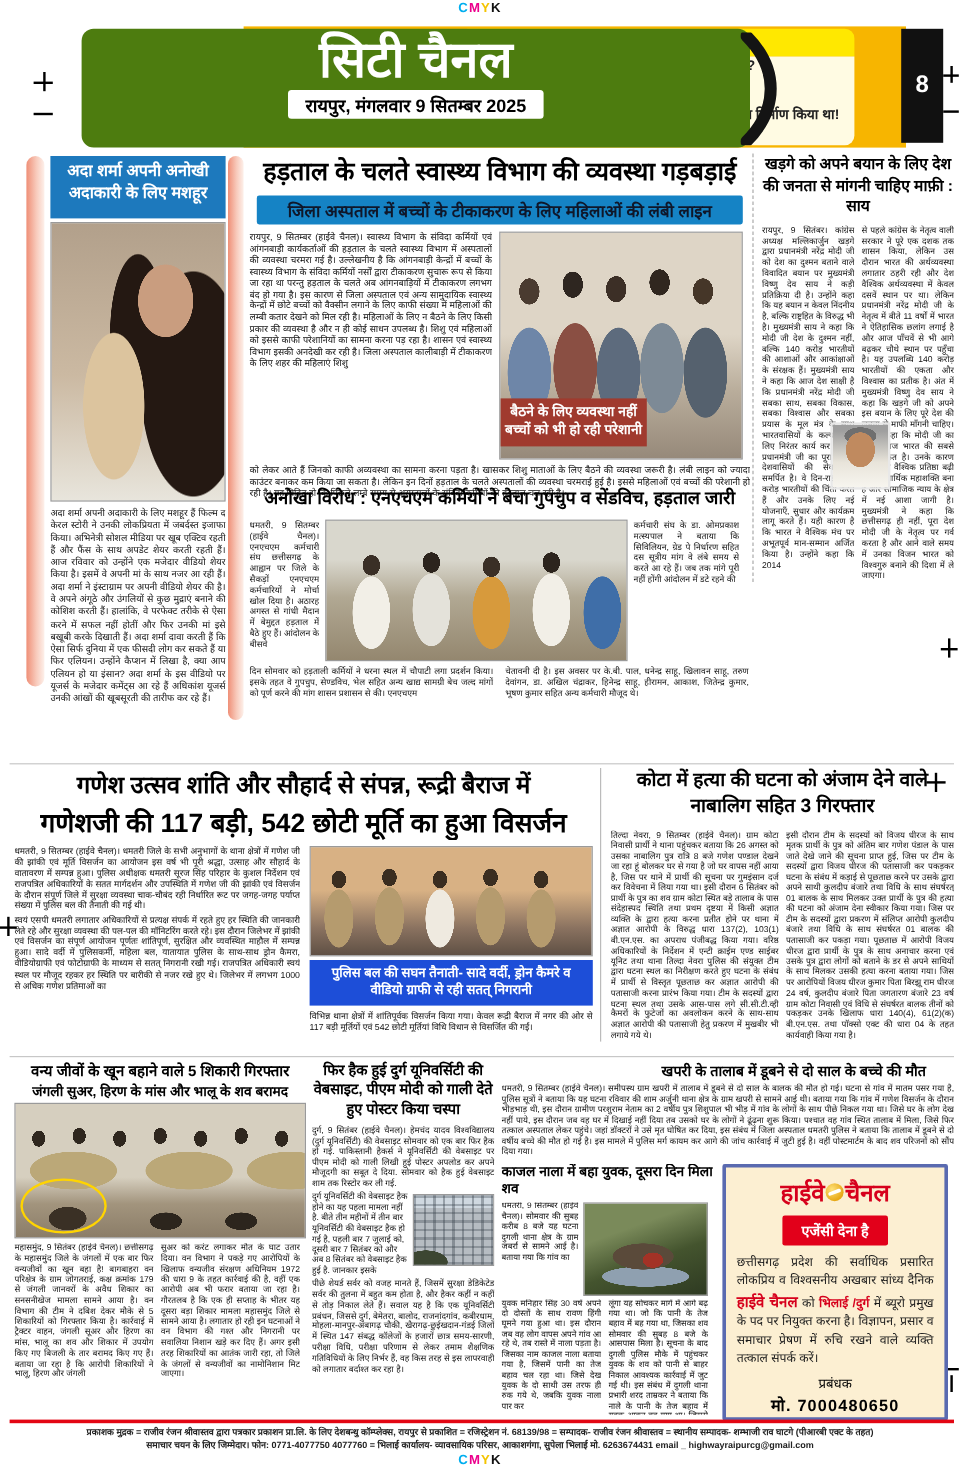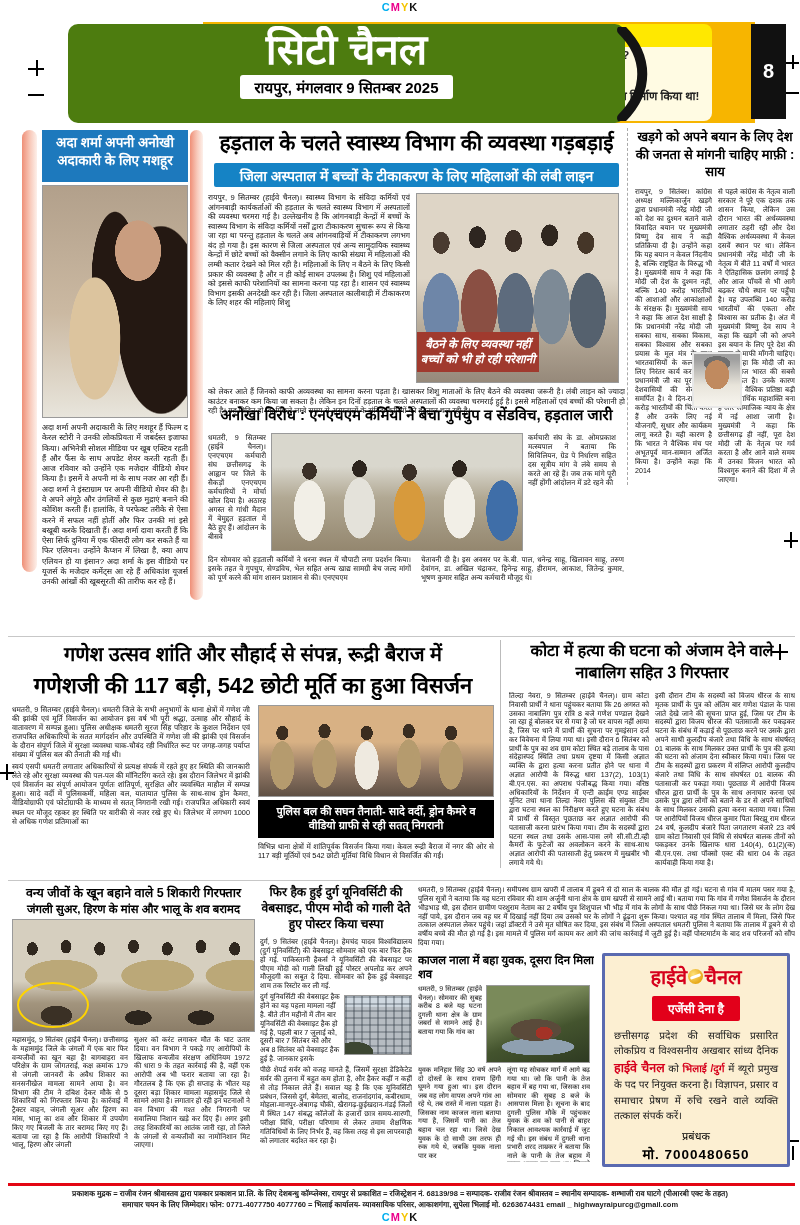--- a/index.html
+++ b/index.html
@@ -46,21 +46,21 @@
     radial-gradient(14px 18px at 12% 26%, #4a3b30 0 60%, rgba(0,0,0,0) 61%),
     radial-gradient(14px 18px at 30% 23%, #2e2620 0 60%, rgba(0,0,0,0) 61%),
     radial-gradient(14px 18px at 48% 25%, #3c2f26 0 60%, rgba(0,0,0,0) 61%),
     radial-gradient(14px 18px at 66% 22%, #30271f 0 60%, rgba(0,0,0,0) 61%),
     radial-gradient(14px 18px at 84% 26%, #453628 0 60%, rgba(0,0,0,0) 61%),
     radial-gradient(30px 62px at 12% 62%, #6e86a8 0 60%, rgba(0,0,0,0) 61%),
     radial-gradient(30px 62px at 31% 60%, #8a4f43 0 60%, rgba(0,0,0,0) 61%),
     radial-gradient(30px 62px at 49% 62%, #5d6b7d 0 60%, rgba(0,0,0,0) 61%),
     radial-gradient(30px 62px at 67% 60%, #7d8a96 0 60%, rgba(0,0,0,0) 61%),
     radial-gradient(30px 62px at 85% 62%, #55616e 0 60%, rgba(0,0,0,0) 61%),
-    linear-gradient(180deg,#ded5c6 0 45%,#b9ad9b 70%,#96897a 100%); font-style: italic; }
+    linear-gradient(180deg,#ded5c6 0 45%,#b9ad9b 70%,#96897a 100%); }
   .ph-protest { background:
     radial-gradient(12px 14px at 15% 32%, #3a2f26 0 60%, rgba(0,0,0,0) 61%),
     radial-gradient(12px 14px at 35% 30%, #2c241d 0 60%, rgba(0,0,0,0) 61%),
     radial-gradient(12px 14px at 55% 33%, #3a2f26 0 60%, rgba(0,0,0,0) 61%),
     radial-gradient(12px 14px at 75% 30%, #2c241d 0 60%, rgba(0,0,0,0) 61%),
     radial-gradient(26px 50px at 15% 66%, #f2efe7 0 60%, rgba(0,0,0,0) 61%),
     radial-gradient(26px 50px at 35% 64%, #e4e2da 0 60%, rgba(0,0,0,0) 61%),
     radial-gradient(26px 50px at 55% 66%, #d79a3c 0 60%, rgba(0,0,0,0) 61%),
     radial-gradient(26px 50px at 75% 64%, #f2efe7 0 60%, rgba(0,0,0,0) 61%),
     radial-gradient(26px 50px at 92% 66%, #3f6ea8 0 60%, rgba(0,0,0,0) 61%),
@@ -110,21 +110,21 @@
 
   
   .adah { position:absolute; left:42px; top:130px; width:146px; }
   .adah-head { background:#1d79bd; color:#fff; font-weight:bold; font-size:13.5px; line-height:1.35; text-align:center; padding:4px 2px; height:52px; overflow:hidden; }
   .adah-photo { height:233px; margin-top:3px; }
   .adah-body { margin-top:5px; font-size:7.8px; line-height:1.32; max-height:172px; overflow:hidden; }
 
   
   .strike { position:absolute; left:208px; top:128px; width:417px; }
   .strike-h1 { font-size:21px; font-weight:bold; text-align:center; white-space:nowrap; overflow:hidden; height:32px; color:#000; }
-  .strike-sub { margin:3px 6px 0; background:#1583c5; color:#ffffff; font-weight:bold; font-size:14px; text-align:center; padding:3px 4px; border-radius:2px; height:24px; overflow:hidden; white-space:nowrap; }
+  .strike-sub { margin:3px 6px 0; background:#1583c5; color:#0f172a; font-weight:bold; font-size:14px; text-align:center; padding:3px 4px; border-radius:2px; height:24px; overflow:hidden; white-space:nowrap; }
   .strike-row { display:flex; gap:6px; margin-top:6px; }
   .strike-col { width:202px; font-size:7.6px; line-height:1.26; max-height:232px; overflow:hidden; }
   .strike-photo { width:203px; height:190px; }
   .cap-overlay { position:absolute; left:0; bottom:10px; width:122px; background:#a03a2e; color:#fff; font-weight:bold; font-size:11.5px; line-height:1.3; text-align:center; padding:5px 3px; }
   .strike-body2 { margin-top:4px; font-size:7.6px; line-height:1.26; max-height:58px; overflow:hidden; }
 
   
   .nhm { position:absolute; left:208px; top:404px; width:417px; }
   .nhm-h1 { font-size:15px; font-weight:bold; text-align:center; white-space:nowrap; overflow:hidden; height:26px; }
   .nhm-row { display:flex; gap:5px; margin-top:3px; }
@@ -142,21 +142,21 @@
   .cm-photo { position:absolute; left:692px; top:352px; width:50px; height:56px; border:2px solid #e8e8e8; }
 
   
   .ganesh { position:absolute; left:12px; top:640px; width:482px; }
   .ganesh-h1 { font-size:20px; font-weight:bold; text-align:center; white-space:nowrap; overflow:hidden; height:29px; }
   .ganesh-h2 { font-size:22px; font-weight:bold; text-align:center; white-space:nowrap; overflow:hidden; height:31px; }
   .ganesh-row { display:flex; gap:8px; margin-top:5px; }
   .ganesh-text { width:238px; font-size:7.3px; line-height:1.24; max-height:176px; overflow:hidden; }
   .ganesh-right { width:236px; }
   .ganesh-photo { height:92px; }
-  .ganesh-cap { background:#000000; color:#fff; font-weight:bold; font-size:11px; line-height:1.3; text-align:center; padding:4px 6px; margin-top:3px; height:38px; overflow:hidden; }
+  .ganesh-cap { background:#1d4ed8; color:#fff; font-weight:bold; font-size:11px; line-height:1.3; text-align:center; padding:4px 6px; margin-top:3px; height:38px; overflow:hidden; }
   .ganesh-b2 { margin-top:4px; font-size:7.3px; line-height:1.25; max-height:38px; overflow:hidden; }
 
   
   .kota { position:absolute; left:500px; top:640px; width:295px; border-left:1px solid #bbb; padding-left:8px; }
   .kota-h1 { font-size:16px; font-weight:bold; text-align:center; line-height:1.35; height:48px; overflow:hidden; }
   .kota-cols { display:flex; gap:6px; margin-top:4px; }
   .kota-col { width:140px; font-size:7.1px; line-height:1.24; max-height:182px; overflow:hidden; }
 
   
   .hunters { position:absolute; left:12px; top:884px; width:243px; }
@@ -334,20 +334,21 @@
     <div class="hack-h1">फिर हैक हुई दुर्ग यूनिवर्सिटी की वेबसाइट, पीएम मोदी को गाली देते हुए पोस्टर किया चस्पा</div>
     <div class="hack-body j">दुर्ग, 9 सितंबर (हाईवे चैनल)। हेमचंद यादव विश्वविद्यालय (दुर्ग यूनिवर्सिटी) की वेबसाइट सोमवार को एक बार फिर हैक हो गई. पाकिस्तानी हैकर्स ने यूनिवर्सिटी की वेबसाइट पर पीएम मोदी को गाली लिखी हुई पोस्टर अपलोड कर अपने मौजूदगी का सबूत दे दिया. सोमवार को हैक हुई वेबसाइट शाम तक रिस्टोर कर ली गई.</div>
     <div class="hack-body">
       <div class="photo ph-building hack-photo"></div>
       <span class="j">दुर्ग यूनिवर्सिटी की वेबसाइट हैक होने का यह पहला मामला नहीं है. बीते तीन महीनों में तीन बार यूनिवर्सिटी की वेबसाइट हैक हो गई है, पहली बार 7 जुलाई को, दूसरी बार 7 सितंबर को और अब 8 सितंबर को वेबसाइट हैक हुई है. जानकार इसके</span>
     </div>
     <div class="hack-body j">पीछे शेयर्ड सर्वर को वजह मानते हैं, जिसमें सुरक्षा डेडिकेटेड सर्वर की तुलना में बहुत कम होता है, और हैकर कहीं न कहीं से तोड़ निकाल लेते हैं। सवाल यह है कि एक यूनिवर्सिटी प्रबंधन, जिससे दुर्ग, बेमेतरा, बालोद, राजनांदगांव, कबीरधाम, मोहला-मानपुर-अंबागढ़ चौकी, खैरागढ़-छुईखदान-गंडई जिलों में स्थित 147 संबद्ध कॉलेजों के हजारों छात्र समय-सारणी, परीक्षा विधि, परीक्षा परिणाम से लेकर तमाम शैक्षणिक गतिविधियों के लिए निर्भर हैं, वह किस तरह से इस लापरवाही को लगातार बर्दाश्त कर रहा है।</div>
   </div>
 
   <div class="rb">
+    <div class="khapri-h1">खपरी के तालाब में डूबने से दो साल के बच्चे की मौत</div>
     <div class="khapri-body j">धमतरी, 9 सितम्बर (हाईवे चैनल)। समीपस्थ ग्राम खपरी में तालाब में डूबने से दो साल के बालक की मौत हो गई। घटना से गांव में मातम पसर गया है, पुलिस सूत्रों ने बताया कि यह घटना रविवार की शाम अर्जुनी थाना क्षेत्र के ग्राम खपरी से सामने आई थी। बताया गया कि गांव में गणेश विसर्जन के दौरान भीड़भाड़ थी, इस दौरान ग्रामीण परशुराम नेताम का 2 वर्षीय पुत्र शिशुपाल भी भीड़ में गांव के लोगों के साथ पीछे निकल गया था। जिसे घर के लोग देख नहीं पाये, इस दौरान जब वह घर में दिखाई नहीं दिया तब उसको घर के लोगों ने ढूंढ़ना शुरू किया। पश्चात वह गांव स्थित तालाब में मिला, जिसे फिर तत्काल अस्पताल लेकर पहुंचे। जहां डॉक्टरों ने उसे मृत घोषित कर दिया, इस संबंध में जिला अस्पताल धमतरी पुलिस ने बताया कि तालाब में डूबने से दो वर्षीय बच्चे की मौत हो गई है। इस मामले में पुलिस मर्ग कायम कर आगे की जांच कार्रवाई में जुटी हुई है। वहीं पोस्टमार्टम के बाद शव परिजनों को सौंप दिया गया।</div>
     <div class="rb-row">
       <div class="kajal">
         <div class="kajal-h1">काजल नाला में बहा युवक, दूसरा दिन मिला शव</div>
         <div class="kajal-r1">
           <div class="kajal-c1 j">धमतरी, 9 सितम्बर (हाईवे चैनल)। सोमवार की सुबह करीब 8 बजे यह घटना दुगली थाना क्षेत्र के ग्राम जबर्रा से सामने आई है। बताया गया कि गांव का</div>
           <div class="photo ph-stream kajal-photo"></div>
         </div>
         <div class="kajal-r2">
           <div class="kajal-c j">युवक मनिहार सिंह 30 वर्ष अपने दो दोस्तों के साथ रावण हिंगी घूमने गया हुआ था। इस दौरान जब वह लोग वापस अपने गांव आ रहे थे, तब रास्ते में नाला पड़ता है। जिसका नाम काजल नाला बताया गया है, जिसमें पानी का तेज बहाव चल रहा था। जिसे देख युवक के दो साथी उस तरफ ही रुक गये थे, जबकि युवक नाला पार कर</div>

